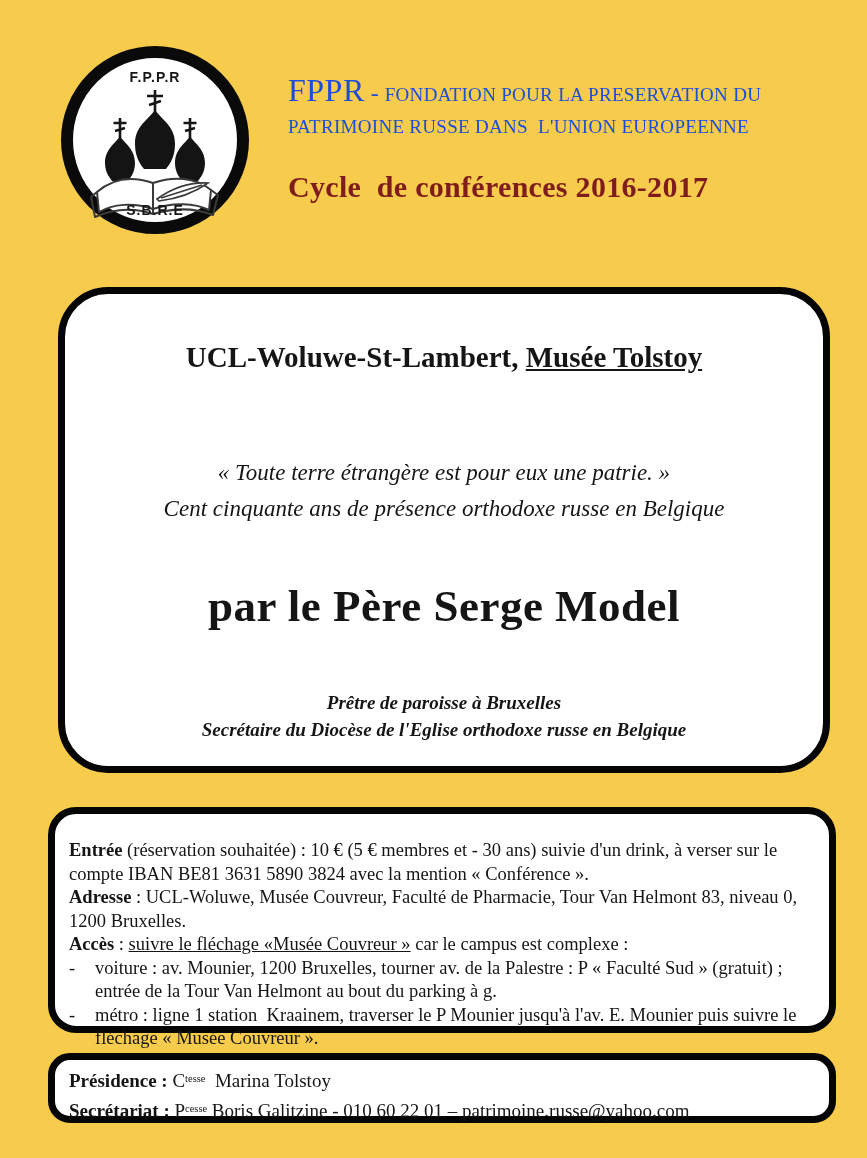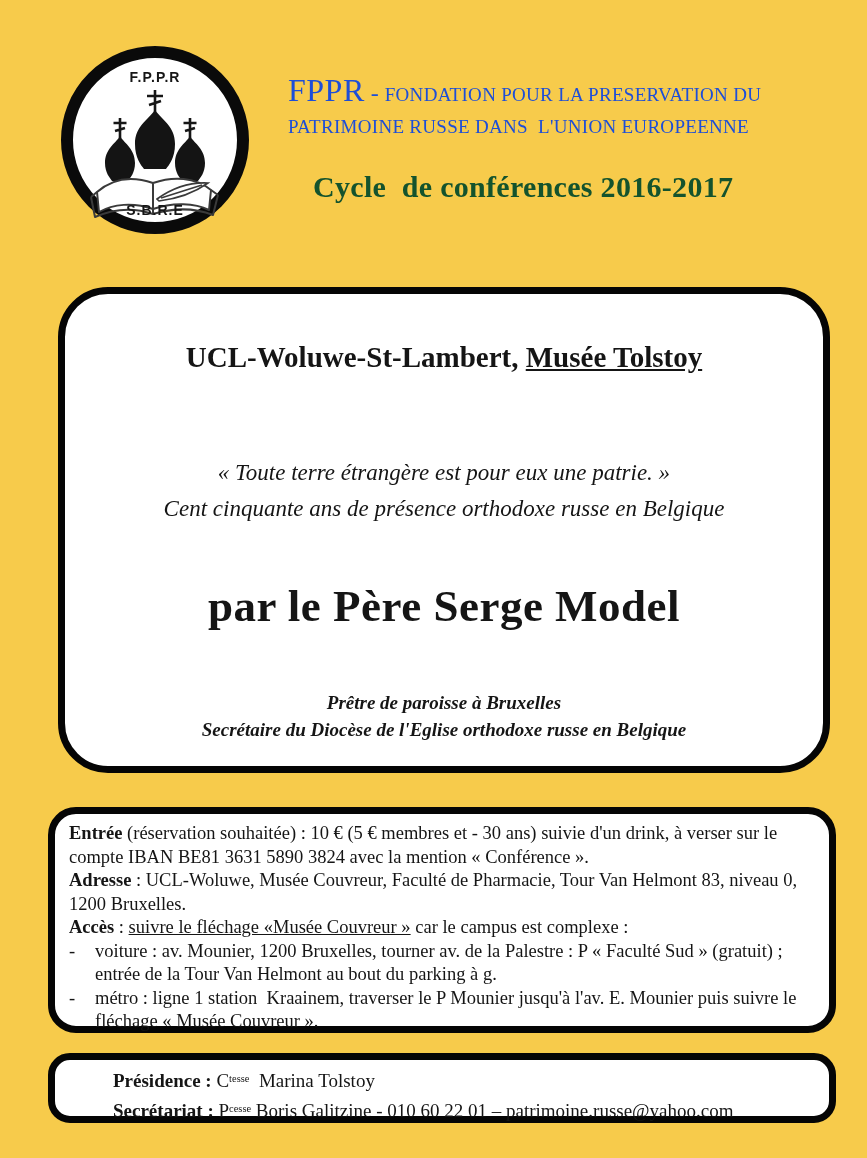--- a/index.html
+++ b/index.html
@@ -24,21 +24,21 @@
   .org-block{
     position:absolute;left:288px;top:70px;width:512px;
     color:#1d4ed8;font-weight:normal;line-height:1.25;
   }
   .org-abbr{font-size:32px;letter-spacing:0.5px;}
   .org-dash{font-size:24px;}
   .org-caps{font-size:19px;letter-spacing:0.3px;}
   .org-line2{font-size:19px;letter-spacing:0.3px;margin-top:5px;}
   .series-title{
     position:absolute;left:288px;top:170px;
-    color:#14532d;font-weight:bold;font-size:30px;letter-spacing:0.3px;margin-left:25px;
+    color:#7f1d1d;font-weight:bold;font-size:30px;letter-spacing:0.3px;
   }
 
   
   .box{
     position:absolute;background:#ffffff;
     border:7px solid #050505;box-sizing:border-box;
   }
   .event-box{left:58px;top:287px;width:772px;height:486px;border-radius:50px;}
   .info-box{left:48px;top:807px;width:788px;height:226px;border-radius:28px;}
   .contact-box{left:48px;top:1053px;width:788px;height:70px;border-radius:22px;}
@@ -49,32 +49,32 @@
   .location-line{top:47px;font-size:29px;font-weight:bold;}
   .location-line .u{text-decoration:underline;}
   .quote1{top:166px;font-size:23px;font-style:italic;}
   .quote2{top:202px;font-size:23px;font-style:italic;}
   .speaker-line{top:286px;font-size:45px;font-weight:bold;letter-spacing:0.5px;}
   .role1{top:398px;font-size:19px;font-weight:bold;font-style:italic;}
   .role2{top:425px;font-size:19px;font-weight:bold;font-style:italic;}
 
   
   .info-content{
-    padding:8px 12px 0 14px;
+    padding:25px 12px 0 14px;
     font-size:18.5px;line-height:23.5px;
   }
   .info-content p{margin:0;}
   .info-content b{font-weight:bold;}
   .info-content .u{text-decoration:underline;}
   .bullet{display:flex;}
   .bdash{width:26px;flex:0 0 26px;}
   .btext{flex:1;}
 
   
-  .contact-content{padding:5px 10px 0 14px;font-size:19px;line-height:28px;margin-left:44px;}
+  .contact-content{padding:5px 10px 0 14px;font-size:19px;line-height:28px;}
   .contact-content .cline{margin:0;}
   .contact-content b{font-weight:bold;}
   sup{font-size:0.55em;vertical-align:0.5em;letter-spacing:0;}
 </style>
 </head>
 <body>
 
 <div class="page">
 
   <div class="logo">

